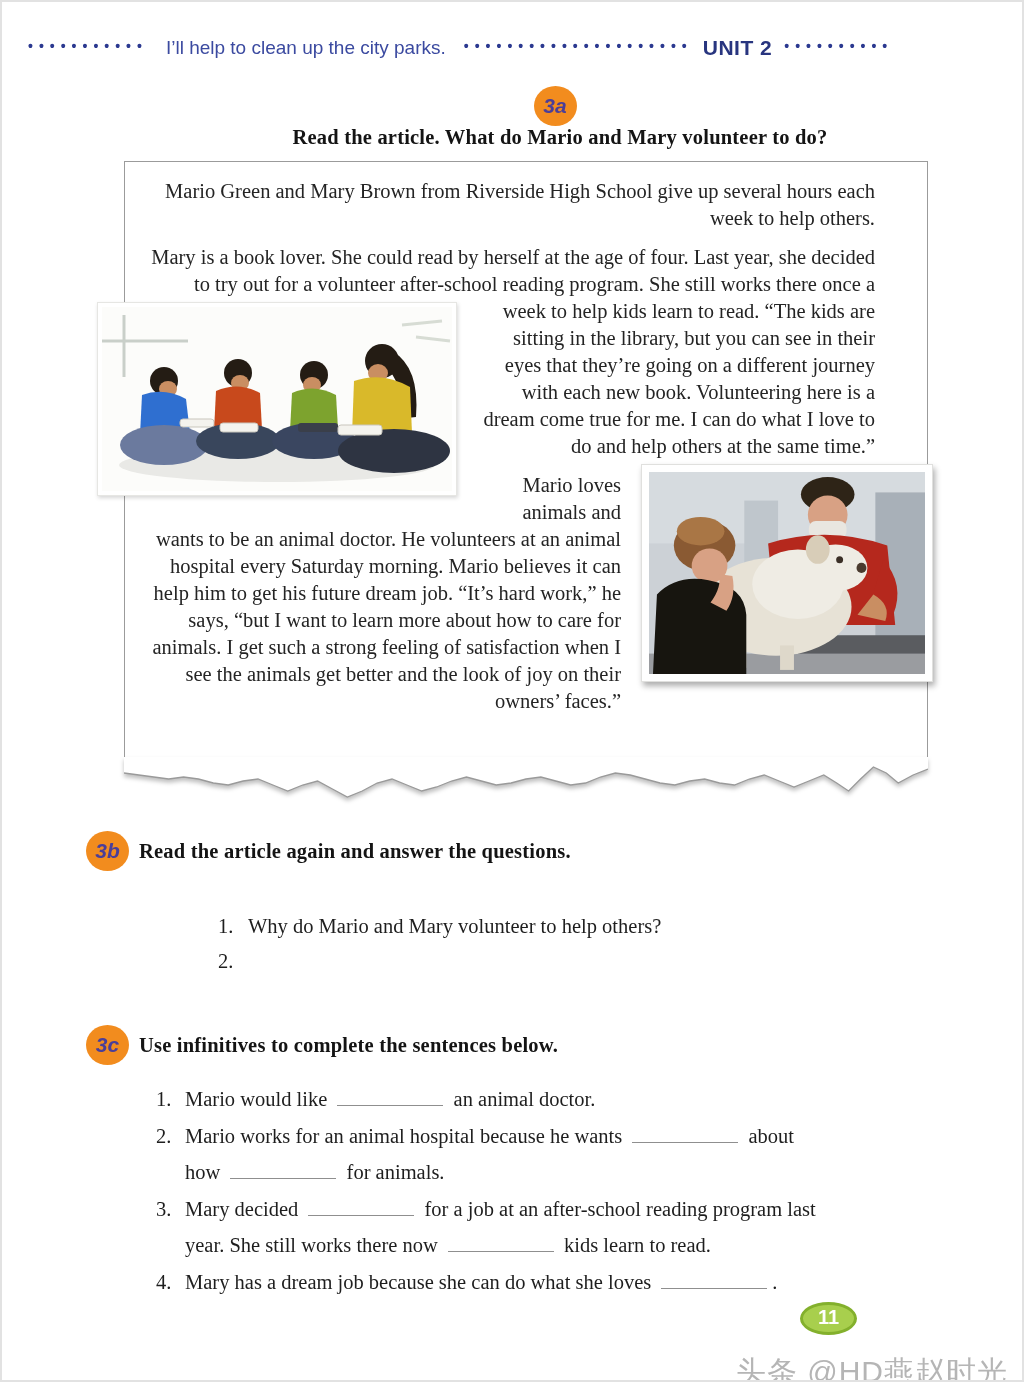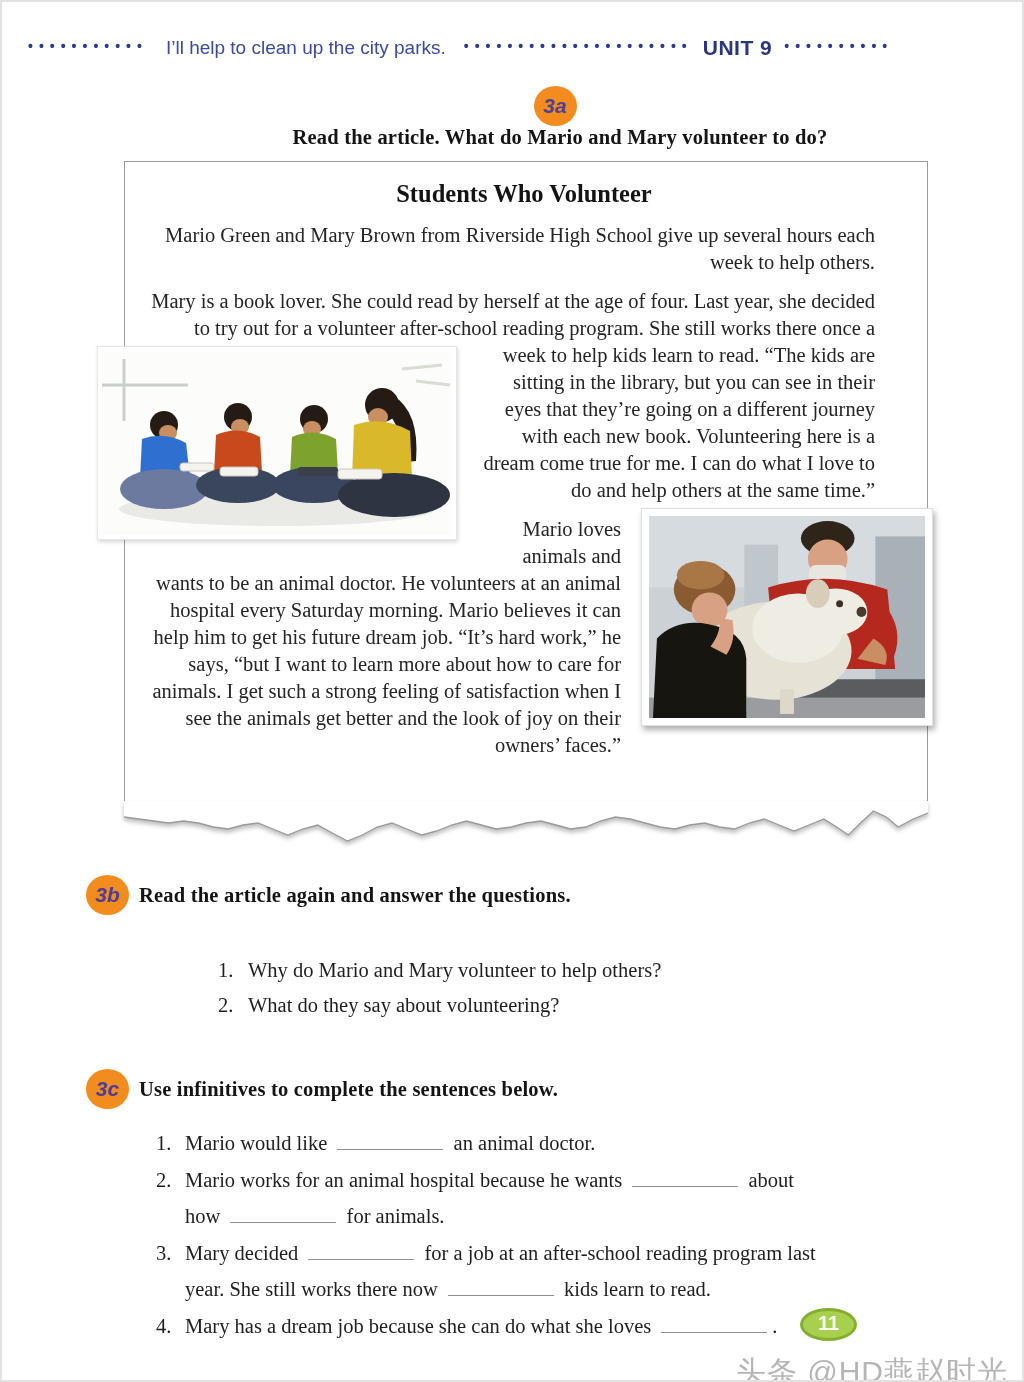--- a/index.html
+++ b/index.html
@@ -113,52 +113,51 @@
   .s-text{flex:1;}
   .blank{
     display:inline-block;width:106px;height:15px;
     border-bottom:1.4px solid #8f8f8f;
     margin:0 5px;
   }
 
   
   .footer{position:absolute;top:1296px;right:0;width:380px;height:80px;}
   .page-badge{
-    position:absolute;left:158px;top:10px;
+    position:absolute;left:158px;top:4px;
     background:#a8cf4d;border:3px solid #83b02c;
     color:#ffffff;border-radius:50%;
     padding:1px 15px 3px 15px;
     font-family:"Liberation Sans",sans-serif;font-weight:800;font-size:20px;
   }
   .watermark{
     position:absolute;right:14px;top:30px;
     color:#b5b5b5;font-size:30px;letter-spacing:1px;
     font-family:"Liberation Sans",sans-serif;white-space:nowrap;margin-top:24px;
   }
 </style>
 </head>
 <body>
 
 <div class="page">
 
   <div class="page-header">
     <span class="dots">•••••••••••</span>
     <span class="header-title">I’ll help to clean up the city parks.</span>
     <span class="dots">•••••••••••••••••••••</span>
-    <span class="unit-label">UNIT 9</span>
+    <span class="unit-label">UNIT 2</span>
     <span class="dots">••••••••••</span>
   </div>
 
   <div class="activity-row a3a">
     <span class="badge">3a</span>
     <h3 class="prompt">Read the article. What do Mario and Mary volunteer to do?</h3>
   </div>
 
   <div class="article-box">
-    <h2 class="article-title">Students Who Volunteer</h2>
 
     <p class="para">Mario Green and Mary Brown from Riverside High School give up several hours each week to help others.</p>
 
     <p class="para">
       <span>Mary is a book lover. She could read by herself at the age of four. Last year, she decided to try out for a volunteer after-school reading program.</span>
       <span class="photo photo-reading">
         <svg viewBox="0 0 350 184" preserveAspectRatio="none">
           <rect x="0" y="0" width="350" height="184" fill="#fcfcfa"></rect>
           <path d="M22 8 L22 70 M0 34 L86 34" stroke="#c9cfc9" stroke-width="3" fill="none"></path>
           <path d="M300 18 L340 14 M314 30 L348 34" stroke="#d7dcd4" stroke-width="3" fill="none"></path>
@@ -241,21 +240,20 @@
     <span class="badge">3b</span>
     <h3 class="prompt">Read the article again and answer the questions.</h3>
   </div>
   <div class="question-list">
       <div class="question-row">
         <span class="q-num">1.</span>
         <span>Why do Mario and Mary volunteer to help others?</span>
       </div>
       <div class="question-row">
         <span class="q-num">2.</span>
-        <span>What do they say about volunteering?</span>
       </div>
     </div>
 
   <div class="activity-row a3c">
     <span class="badge">3c</span>
     <h3 class="prompt">Use infinitives to complete the sentences below.</h3>
   </div>
   <div class="sentence-list">
       <div class="sentence-row">
         <span class="s-num">1.</span>

